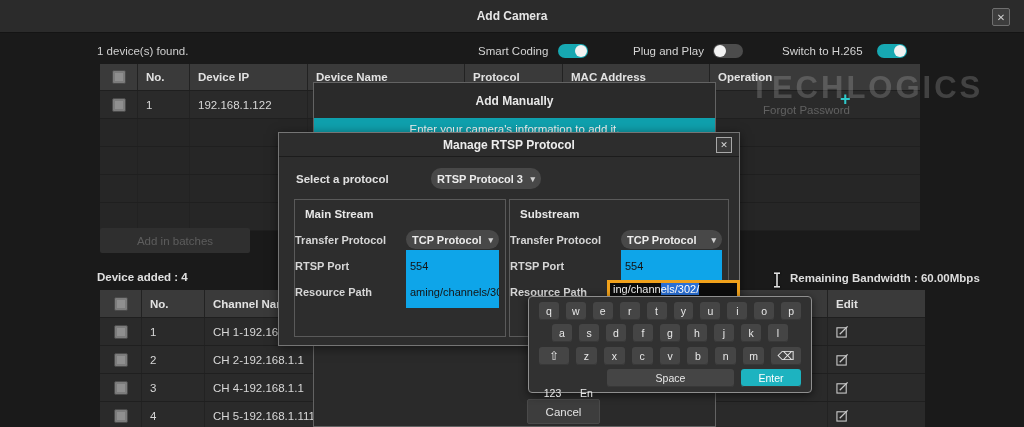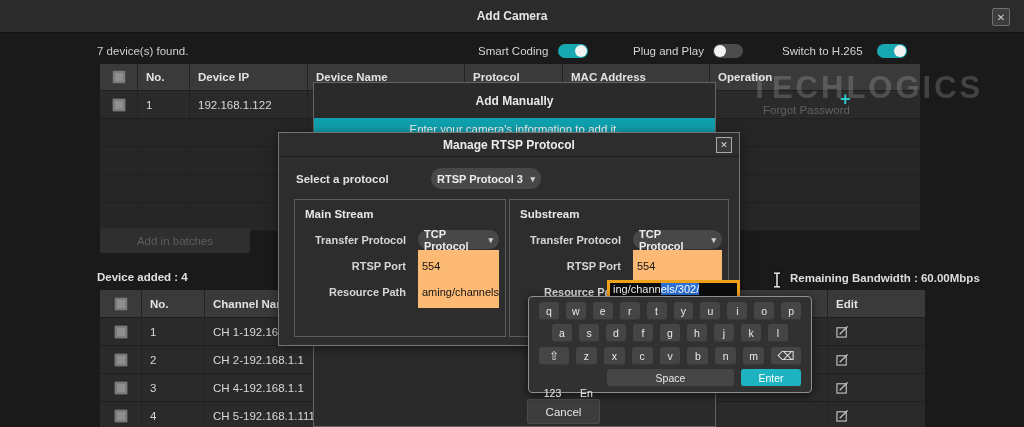--- a/index.html
+++ b/index.html
@@ -62,23 +62,23 @@
   .proto-label{position:absolute;left:17px;top:40px;font-weight:700;color:#e0e0e0;}
   .select{background:#484848;color:#ececec;font-weight:700;display:flex;align-items:center;
           justify-content:space-between;padding:0 6px;box-sizing:border-box;cursor:pointer;border-radius:10px;}
   .proto-select{position:absolute;left:152px;top:35px;width:110px;height:21px;font-size:11px;}
   .caret{font-size:9px;color:#cfcfcf;margin-left:4px;}
   .group{position:absolute;top:66px;height:138px;border:1px solid #5a5a5a;box-sizing:border-box;}
   .g-main{left:15px;width:212px;} .g-sub{left:230px;width:220px;}
   .gtitle{position:absolute;left:10px;top:8px;font-weight:700;color:#e8e8e8;}
   .frows{position:absolute;left:0;top:30px;right:6px;}
   .frow{display:flex;align-items:center;margin-bottom:7px;height:19px;position:relative;}
-  .flabel{width:111px;text-align:right;padding-right:12px;font-weight:700;color:#d6d6d6;font-size:11px;flex:none;}
+  .flabel{width:111px;text-align:left;padding-right:0;font-weight:700;color:#d6d6d6;font-size:11px;flex:none;}
   .fctrl{flex:1;height:19px;font-size:11px;}
-  .input{background:#fdba74;color:#141414;display:flex;align-items:center;padding:16px 4px;
+  .input{background:#0ea5e9;color:#141414;display:flex;align-items:center;padding:16px 4px;
          box-sizing:border-box;overflow:hidden;white-space:nowrap;}
   .orange-box{position:absolute;left:97px;top:-2px;width:133px;height:23px;border:3px solid #f0a11b;
               background:#0b0b0b;box-sizing:border-box;display:flex;align-items:flex-start;padding:0 3px;
               font-size:11px;color:#f0f0f0;white-space:nowrap;overflow:hidden;z-index:2;}
   .sel{background:#2a6fd4;color:#fff;}
   .example{position:absolute;left:9px;top:96px;color:#8b8b8b;font-size:10.5px;line-height:12.5px;white-space:nowrap;}
   
   .kb{position:absolute;left:528px;top:296px;width:284px;height:97px;background:#313131;
       border:1px solid #8f8f8f;border-radius:4px;box-sizing:border-box;z-index:30;
       box-shadow:0 2px 8px rgba(0,0,0,.6);padding:5px 10px;display:flex;flex-direction:column;justify-content:space-between;}
@@ -95,21 +95,21 @@
 </head>
 <body>
 
 <div class="page">
 
   <div class="titlebar">
     <span class="t">Add Camera</span>
   </div>
   <div class="winclose">✕</div>
 
-  <div class="found">7 device(s) found.</div>
+  <div class="found">1 device(s) found.</div>
   <div class="tgl-label" style="left:478px">Smart Coding</div>
   <div class="toggle on" style="left:558px">
       <div class="knob"></div>
     </div>
   <div class="tgl-label" style="left:633px">Plug and Play</div>
   <div class="toggle off" style="left:713px">
       <div class="knob"></div>
     </div>
   <div class="tgl-label" style="left:782px">Switch to H.265</div>
   <div class="toggle on" style="left:877px">

